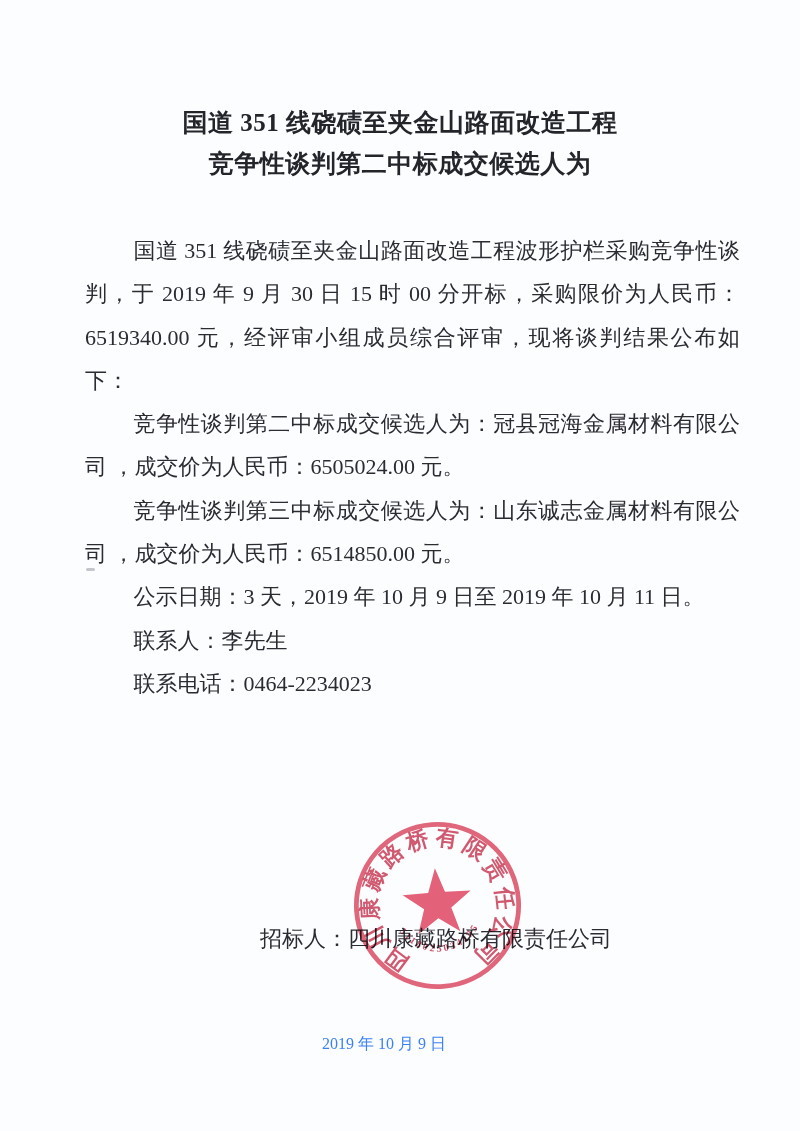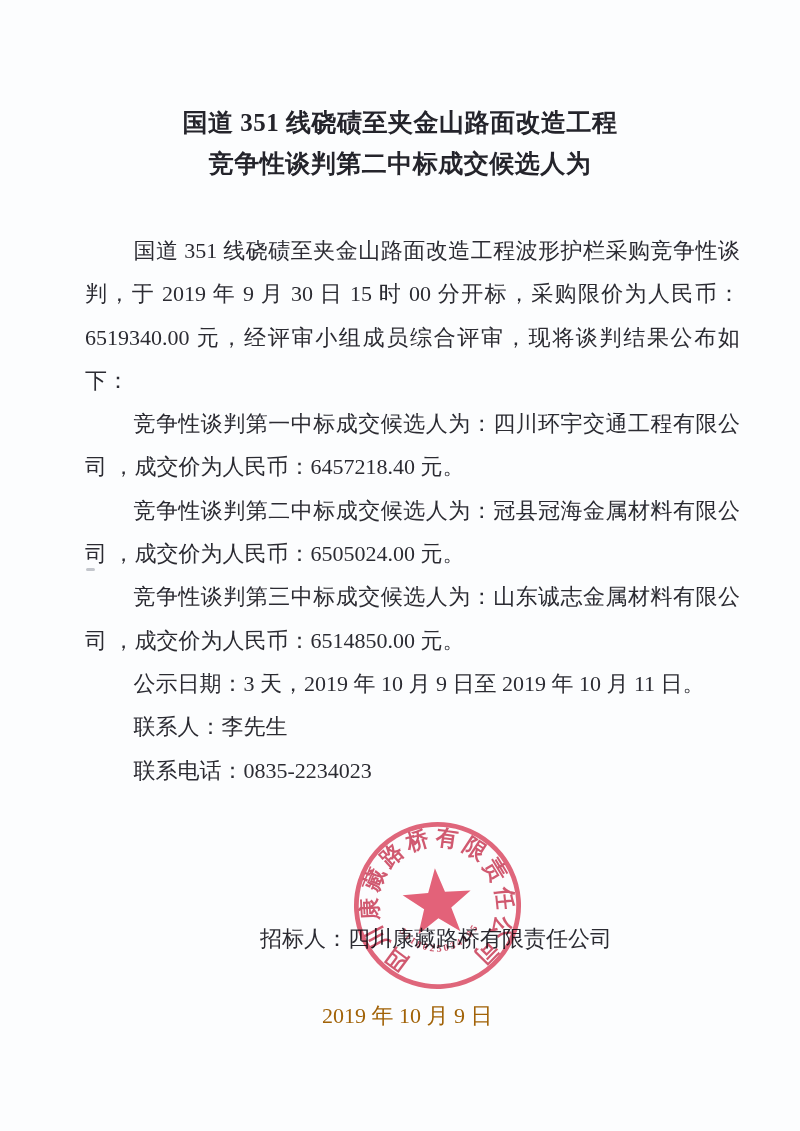--- a/index.html
+++ b/index.html
@@ -48,25 +48,25 @@
     top: 917px;
     left: 220px;
     font-size: 22px;
     line-height: 44px;
     color: #2b2b32;
     z-index: 1;
     margin-left: 40px;
   }
   .date-line {
     position: absolute;
-    top: 994px;
+    top: 1022px;
     left: 322px;
-    font-size: 22px;
+    font-size: 16px;
     line-height: 43px;
-    color: #a16207;
+    color: #3b82f6;
   }
   .seal {
     position: absolute;
     top: 818px;
     left: 350px;
     width: 175px;
     height: 175px;
     mix-blend-mode: multiply;
     opacity: 0.92;
     z-index: 2;
@@ -86,26 +86,25 @@
 
 <div class="page">
 
   <div class="title-block">
     <div>国道 351 线硗碛至夹金山路面改造工程</div>
     <div>竞争性谈判第二中标成交候选人为</div>
   </div>
 
   <div class="body-text">
     <p>国道 351 线硗碛至夹金山路面改造工程波形护栏采购竞争性谈判，于 2019 年 9 月 30 日 15 时 00 分开标，采购限价为人民币：6519340.00 元，经评审小组成员综合评审，现将谈判结果公布如下：</p>
-    <p>竞争性谈判第一中标成交候选人为：四川环宇交通工程有限公司 ，成交价为人民币：6457218.40 元。</p>
     <p>竞争性谈判第二中标成交候选人为：冠县冠海金属材料有限公司 ，成交价为人民币：6505024.00 元。</p>
     <p>竞争性谈判第三中标成交候选人为：山东诚志金属材料有限公司 ，成交价为人民币：6514850.00 元。</p>
     <p>公示日期：3 天，2019 年 10 月 9 日至 2019 年 10 月 11 日。</p>
     <p>联系人：李先生</p>
-    <p>联系电话：0835-2234023</p>
+    <p>联系电话：0464-2234023</p>
   </div>
 
   <div class="scan-speck"></div>
 
   <div class="tenderer-line">招标人：四川康藏路桥有限责任公司</div>
 
   <svg class="seal" viewBox="0 0 220 220" xmlns="http://www.w3.org/2000/svg">
     <g transform="rotate(-4 110 110)">
       <circle cx="110" cy="110" r="102" fill="none" stroke="#e05a70" stroke-width="6"></circle>
       <polygon points="110,63 120.6,93.4 152.8,94.1 127.1,113.6 136.5,144.4 110,126 83.5,144.4 92.9,113.6 67.2,94.1 99.4,93.4" fill="#e4566d"></polygon>

